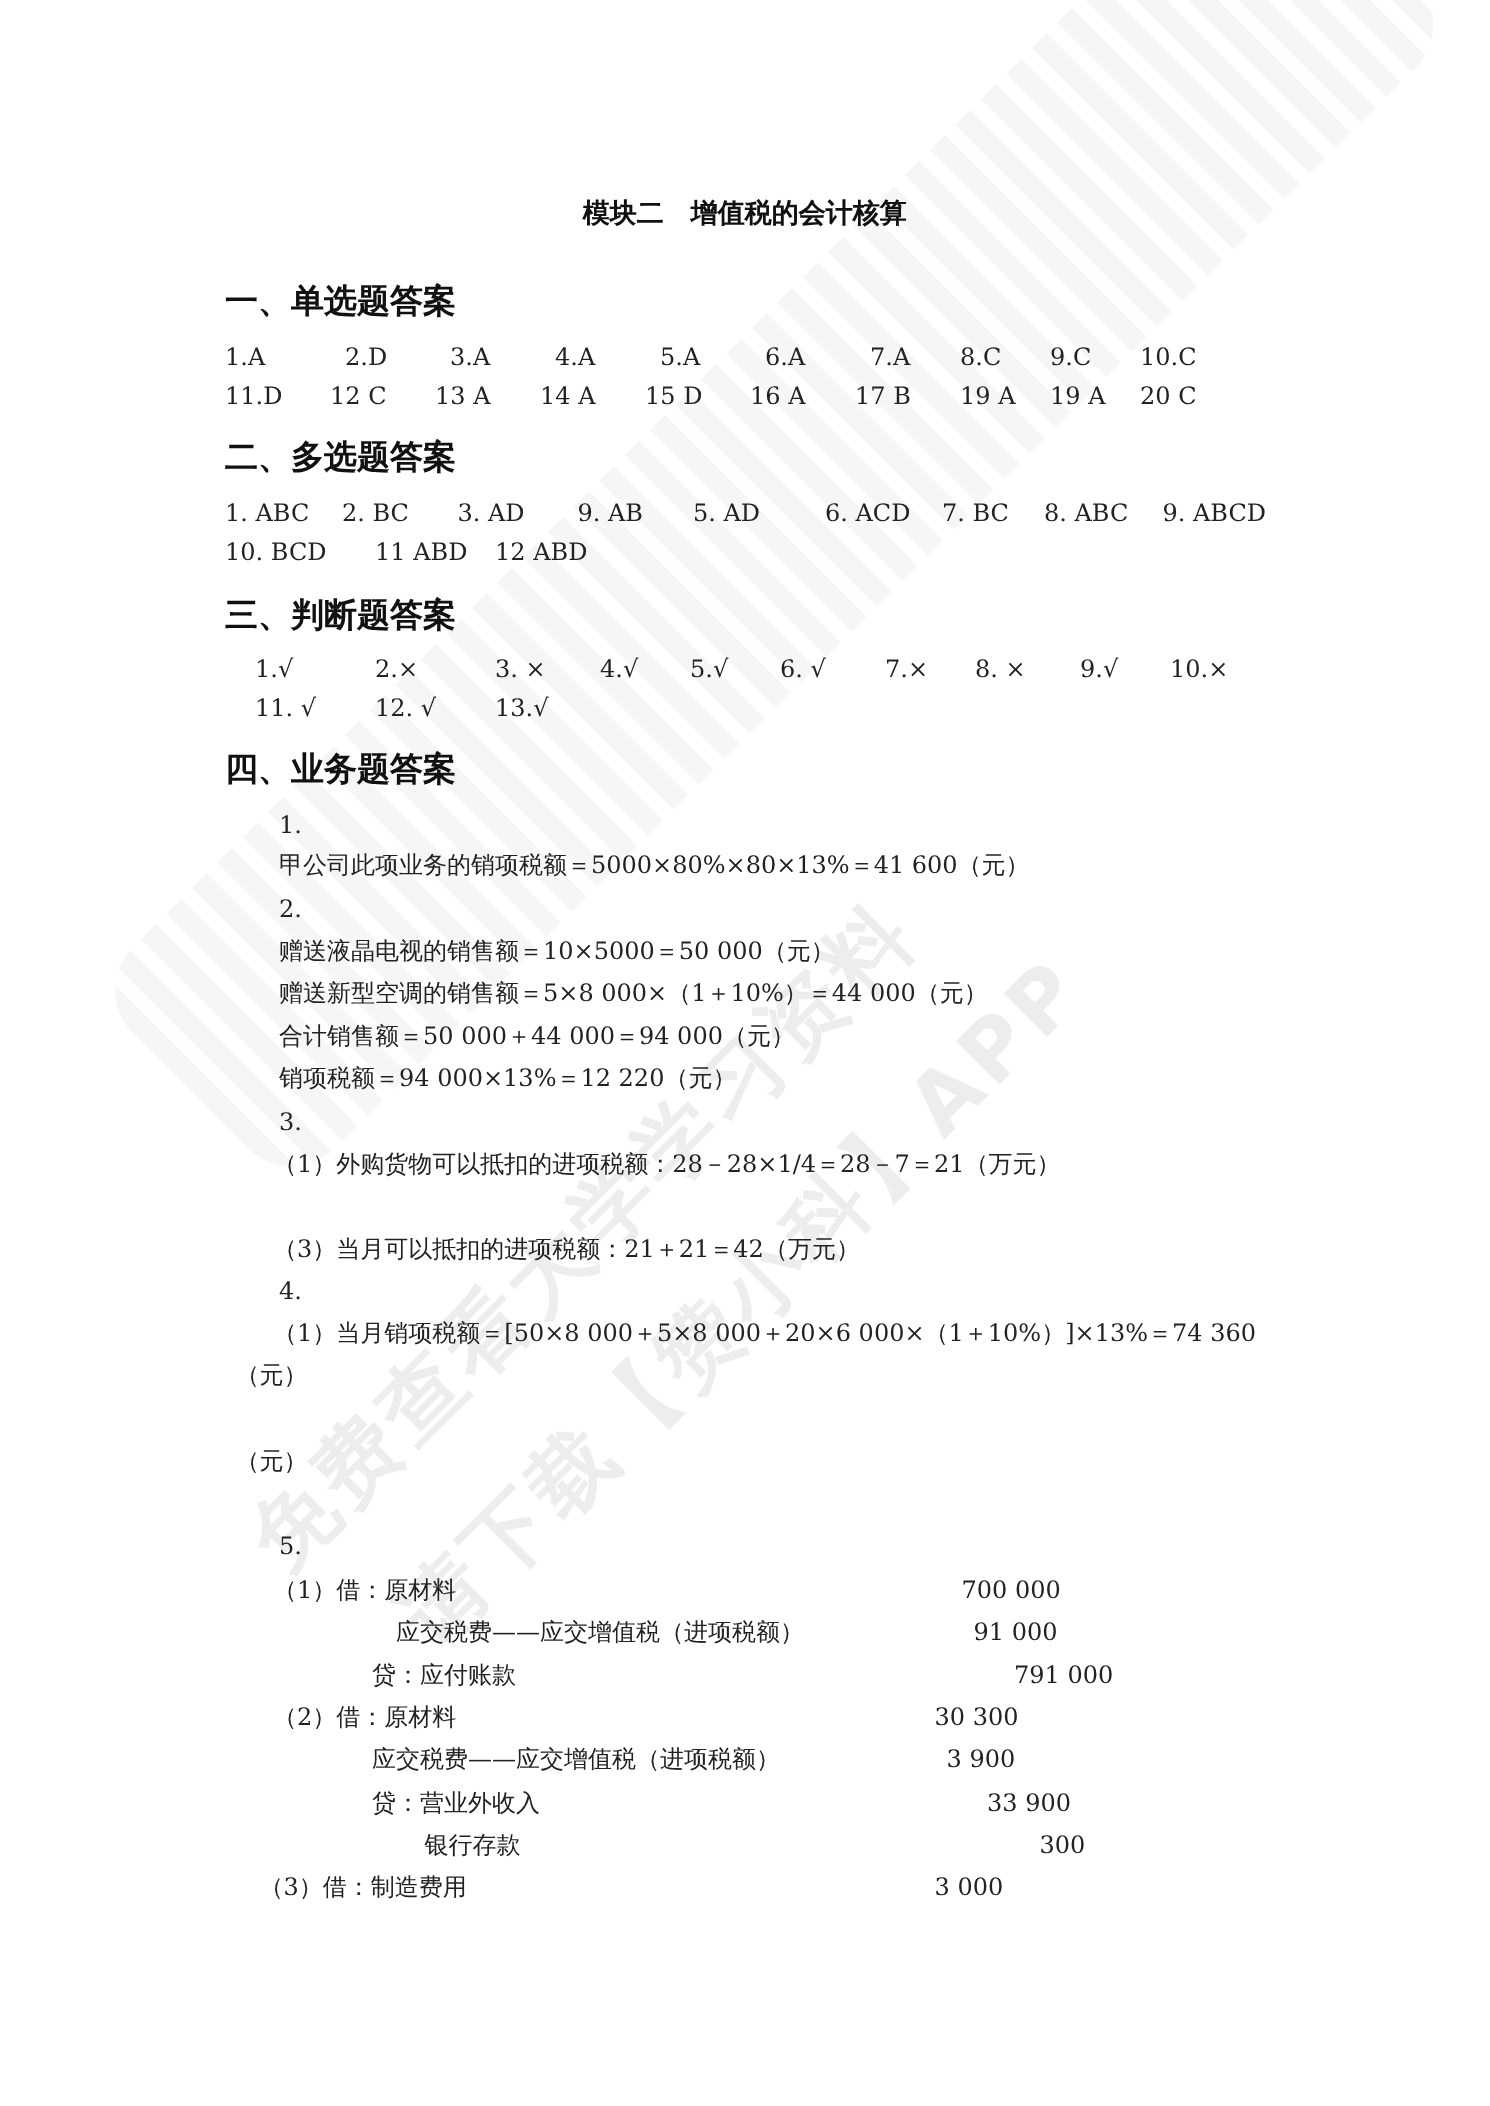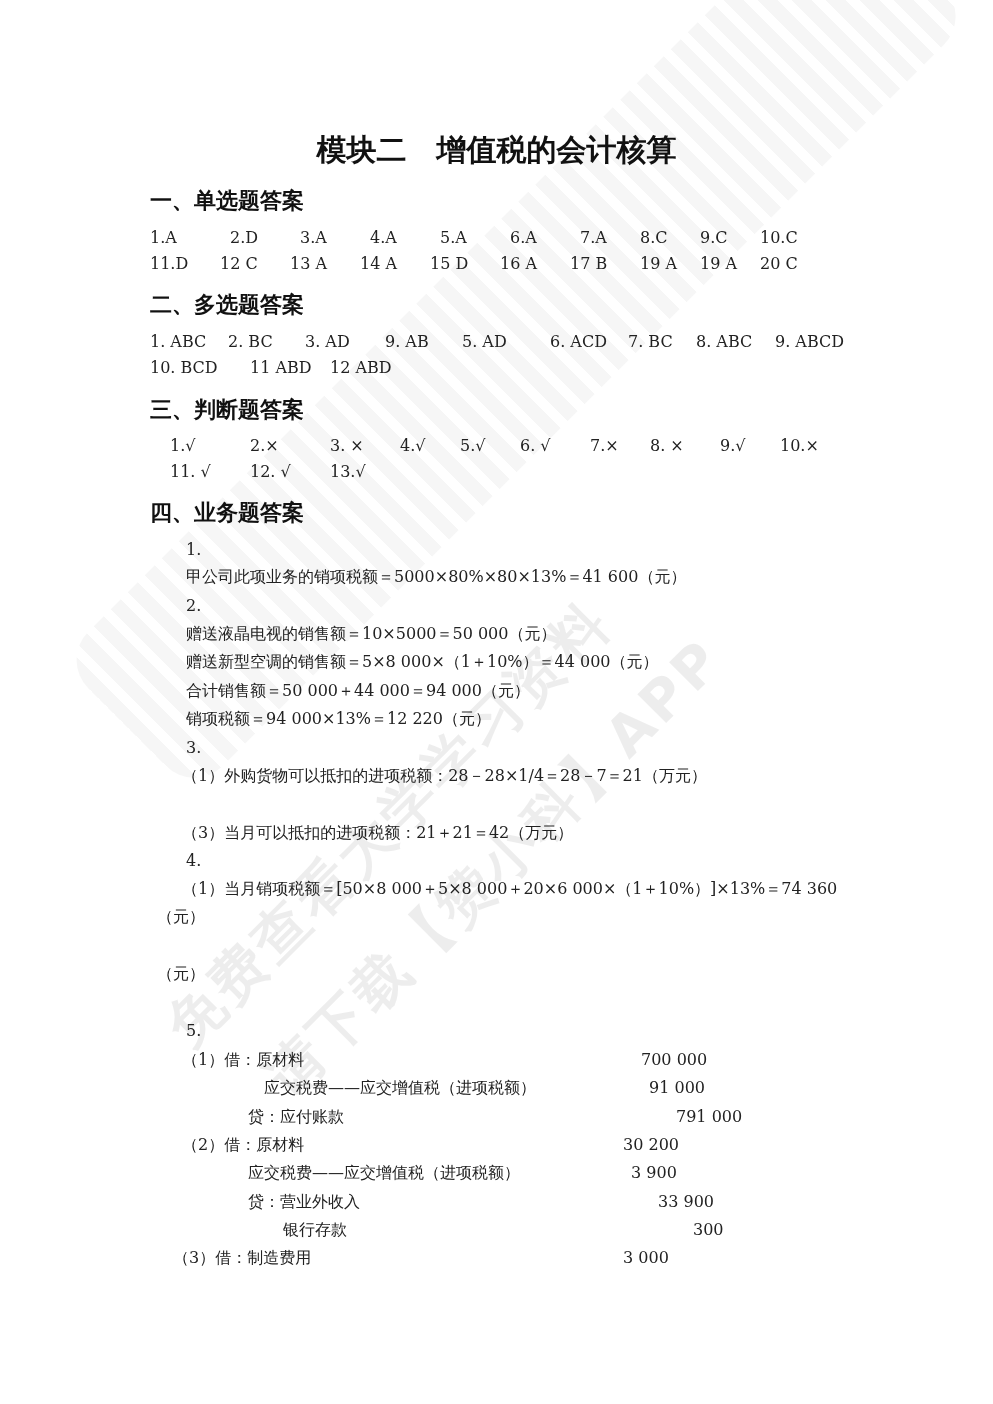--- a/index.html
+++ b/index.html
@@ -10,21 +10,21 @@
          transform: rotate(-45deg); transform-origin: 0 0;
          background: repeating-linear-gradient(90deg, rgba(0,0,0,0.035) 0 14px, rgba(0,0,0,0) 14px 24px);
          border-radius: 40px; }
   .watermark-text { position:absolute; left:150px; top:1010px; transform: rotate(-45deg); transform-origin: 0 0;
          font-family: "DejaVu Sans", sans-serif; font-weight:bold; font-size:56px; color:rgba(0,0,0,0.07);
          white-space:nowrap; letter-spacing:4px; }
   .watermark-text2 { position:absolute; left:250px; top:1060px; transform: rotate(-45deg); transform-origin: 0 0;
          font-family: "DejaVu Sans", sans-serif; font-weight:bold; font-size:56px; color:rgba(0,0,0,0.07);
          white-space:nowrap; letter-spacing:4px; }
   .title { position:absolute; left:0; width:993px; top:130px; text-align:center;
-           font-family:"DejaVu Sans", sans-serif; font-weight:bold; font-size:30px; color:#111; }
+           font-family:"DejaVu Sans", sans-serif; font-weight:bold; font-size:18px; color:#111; }
   .h2 { position:absolute; left:150px; font-family:"DejaVu Sans", sans-serif; font-weight:bold; font-size:22px; color:#111; }
   .line { position:absolute; font-size:16px; white-space:pre; color:#222; }
   .ans-row { position:absolute; left:150px; font-size:16px; color:#222; }
   .ans-row span { position:absolute; white-space:nowrap; }
   .amt { position:absolute; font-size:16px; white-space:pre; color:#222; }
 </style>
 </head>
 <body>
 
 <div class="page">
@@ -123,21 +123,21 @@
   <div class="line" style="left:182px; top:1050px">（1）借：原材料</div>
   <div class="amt" style="left:641px; top:1050px">700 000</div>
 
   <div class="line" style="left:264px; top:1078px">应交税费——应交增值税（进项税额）</div>
   <div class="amt" style="left:649px; top:1078px">91 000</div>
 
   <div class="line" style="left:248px; top:1107px">贷：应付账款</div>
   <div class="amt" style="left:676px; top:1107px">791 000</div>
 
   <div class="line" style="left:182px; top:1135px">（2）借：原材料</div>
-  <div class="amt" style="left:623px; top:1135px">30 200</div>
+  <div class="amt" style="left:623px; top:1135px">30 300</div>
 
   <div class="line" style="left:248px; top:1163px">应交税费——应交增值税（进项税额）</div>
   <div class="amt" style="left:631px; top:1163px">3 900</div>
 
   <div class="line" style="left:248px; top:1192px">贷：营业外收入</div>
   <div class="amt" style="left:658px; top:1192px">33 900</div>
 
   <div class="line" style="left:283px; top:1220px">银行存款</div>
   <div class="amt" style="left:693px; top:1220px">300</div>
 

